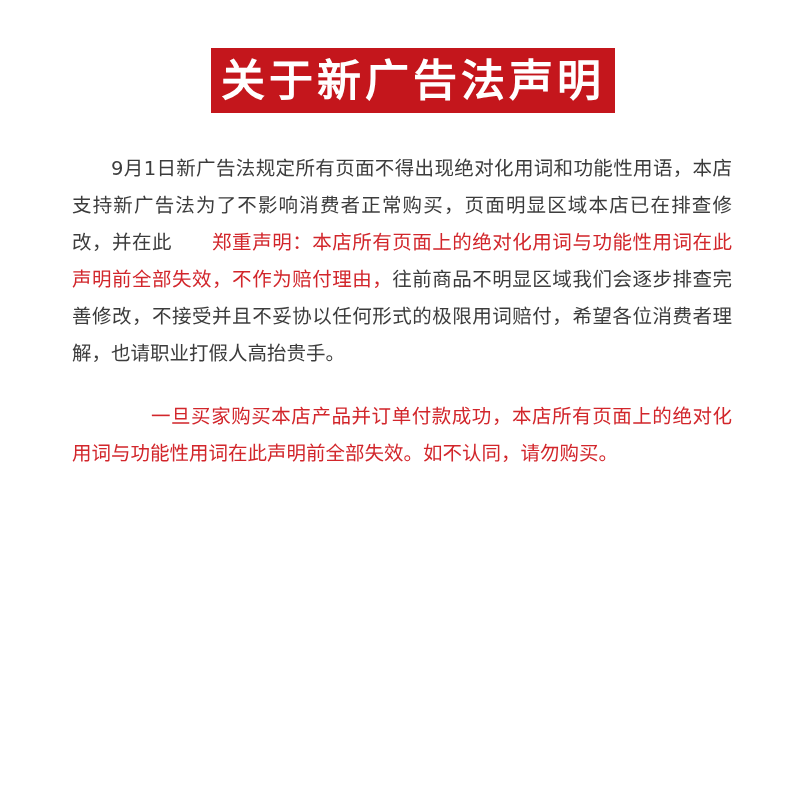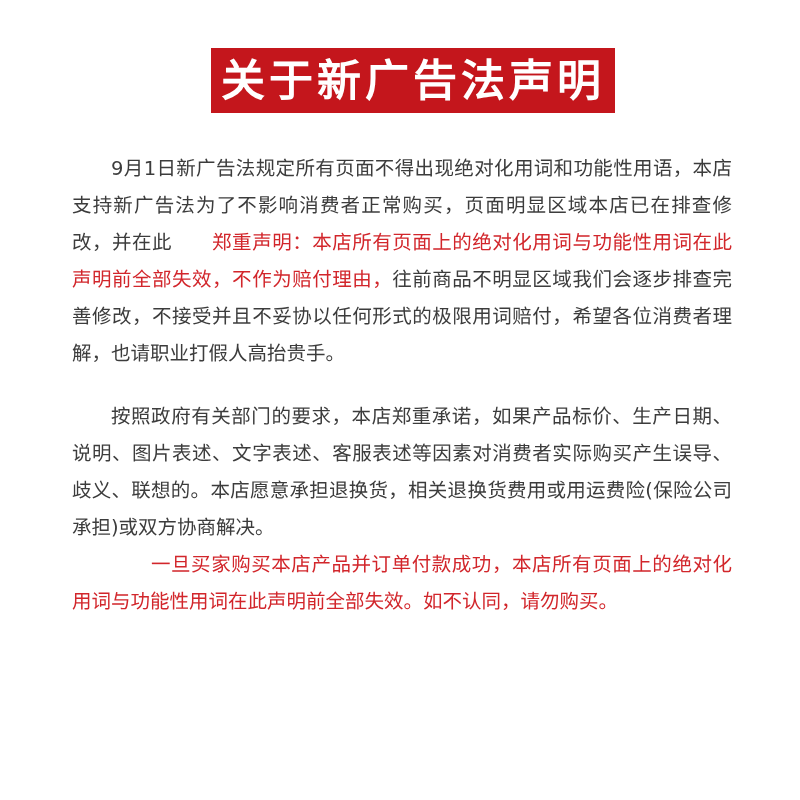--- a/index.html
+++ b/index.html
@@ -90,22 +90,19 @@
       <span class="title-text">关于新广告法声明</span>
     </div>
   </div>
 
   <div class="body-copy">
 
     <p class="para gap-large">
       <span>9月1日新广告法规定所有页面不得出现绝对化用词和功能性用语，本店支持新广告法为了不影响消费者正常购买，页面明显区域本店已在排查修改，并在此</span><span class="red">郑重声明：本店所有页面上的绝对化用词与功能性用词在此声明前全部失效，不作为赔付理由，</span><span>往前商品不明显区域我们会逐步排查完善修改，不接受并且不妥协以任何形式的极限用词赔付，希望各位消费者理解，也请职业打假人高抬贵手。</span>
     </p>
 
-    <p class="para tight">
-      <span>按照政府有关部门的要求，本店郑重承诺，如果产品标价、生产日期、说明、图片表述、文字表述、客服表述等因素对消费者实际购买产生误导、歧义、联想的。本店愿意承担退换货，相关退换货费用或用运费险(保险公司承担)或双方协商解决。</span>
-    </p>
 
     <p class="para tight">
       <span class="red">一旦买家购买本店产品并订单付款成功，本店所有页面上的绝对化用词与功能性用词在此声明前全部失效。如不认同，请勿购买。</span>
     </p>
 
   </div>
 </div>
 
 </body></html>

